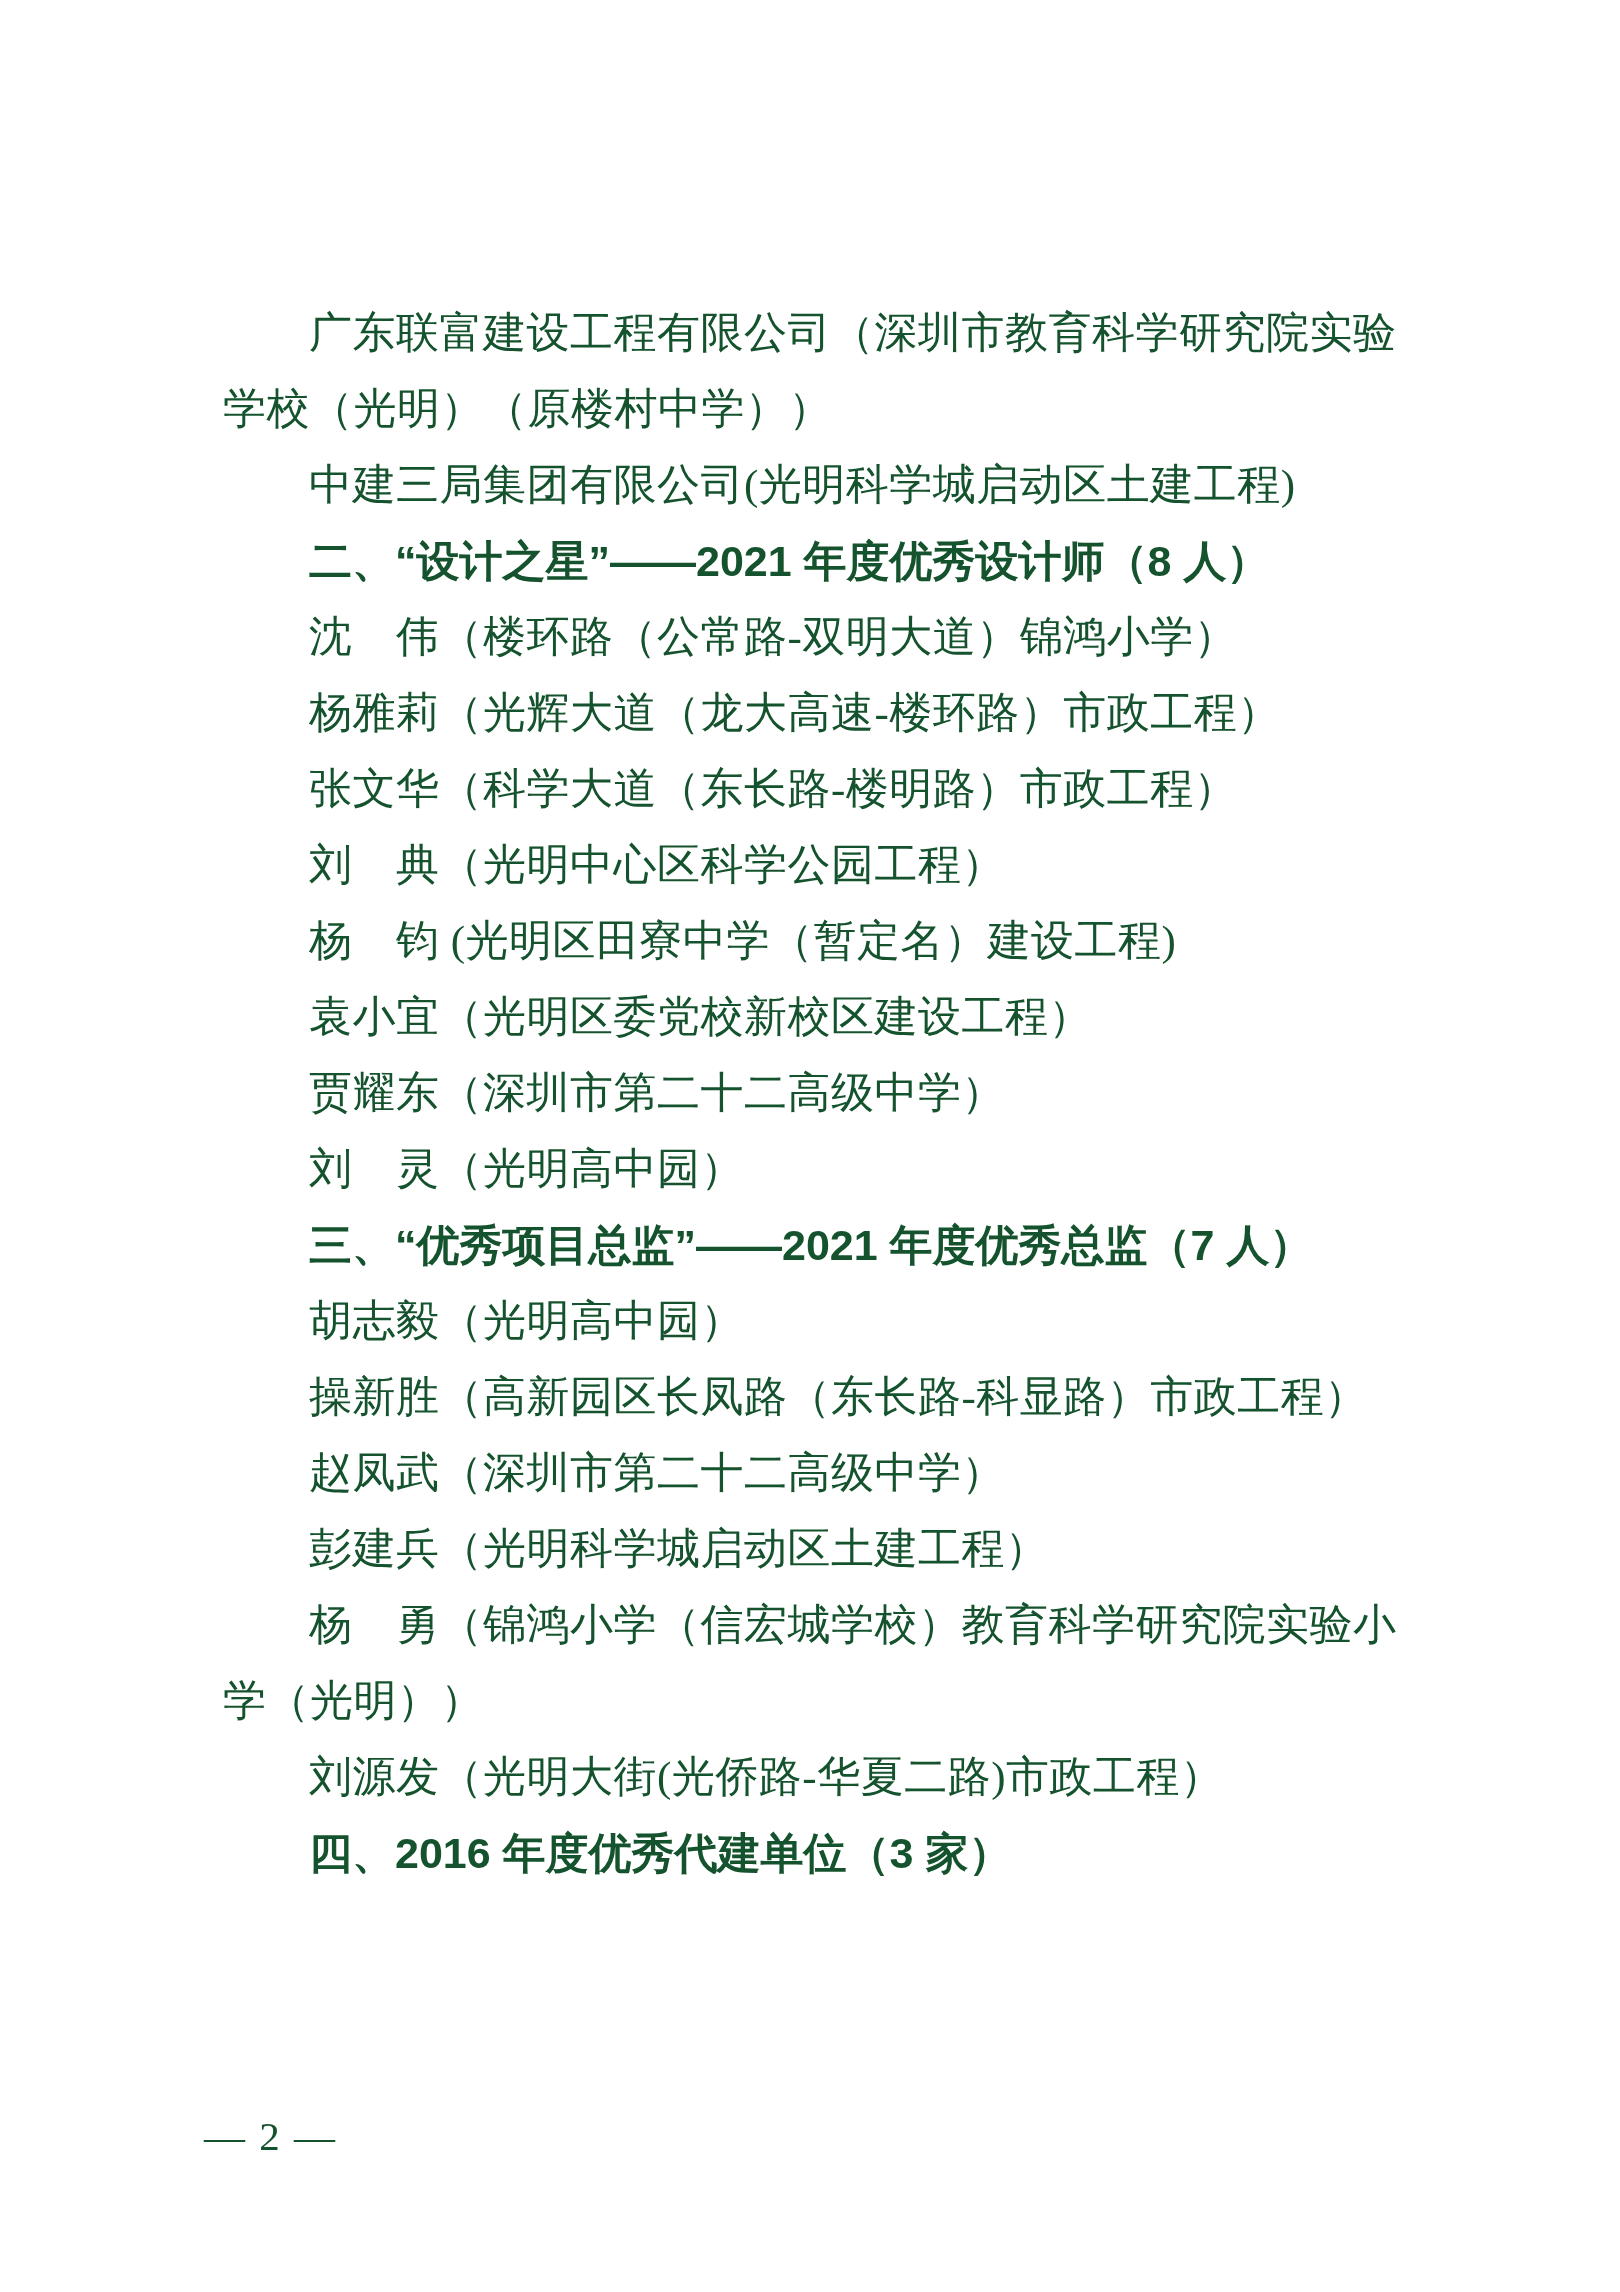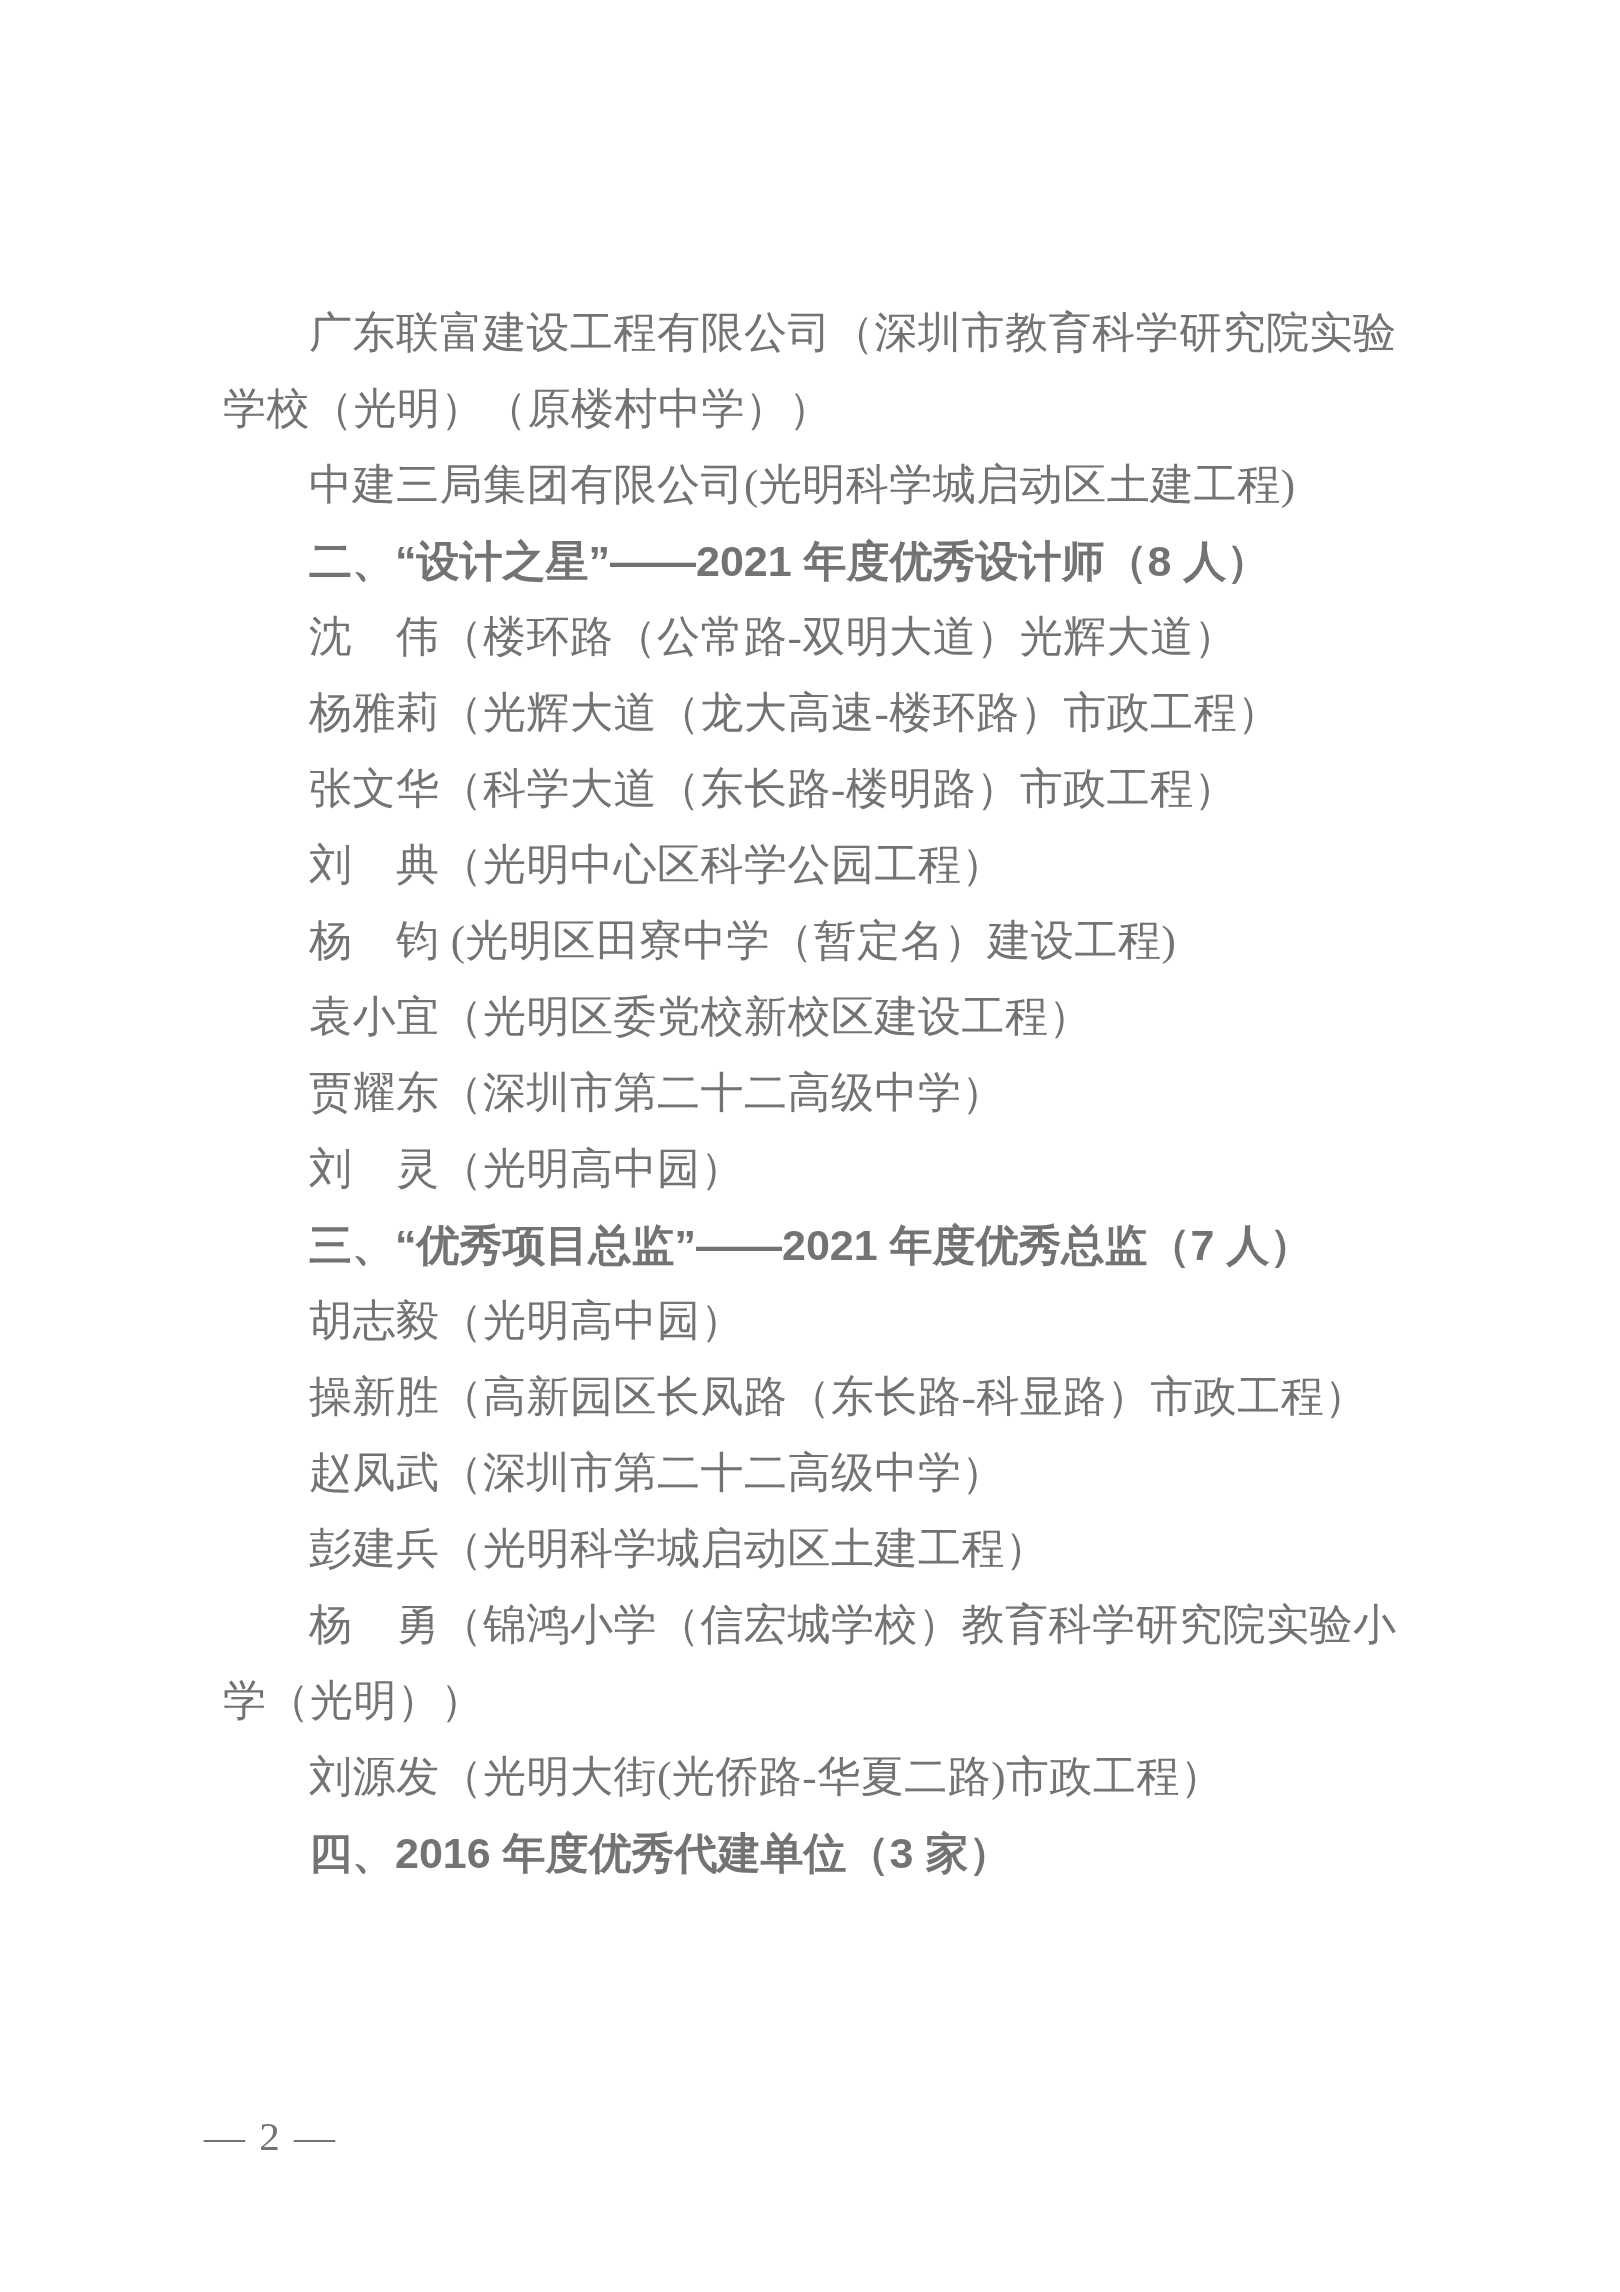--- a/index.html
+++ b/index.html
@@ -7,21 +7,21 @@
     padding: 0;
     background: #ffffff;
   }
   .page {
     position: relative;
     width: 1620px;
     height: 2293px;
     background: #ffffff;
     overflow: hidden;
     font-family: "Liberation Serif", "DejaVu Serif", serif;
-    color: #737373;
+    color: #14532d;
   }
   .content {
     position: absolute;
     left: 223px;
     top: 295px;
     width: 1186px;
   }
   .line {
     height: 76px;
     line-height: 76px;
@@ -50,21 +50,21 @@
 </style>
 </head>
 <body>
 
 <div class="page">
   <div class="content">
     <div class="line ind">广东联富建设工程有限公司（深圳市教育科学研究院实验</div>
     <div class="line">学校（光明）（原楼村中学））</div>
     <div class="line ind">中建三局集团有限公司(光明科学城启动区土建工程)</div>
     <div class="line ind heading">二、“设计之星”——2021 年度优秀设计师（8 人）</div>
-    <div class="line ind">沈　伟（楼环路（公常路-双明大道）光辉大道）</div>
+    <div class="line ind">沈　伟（楼环路（公常路-双明大道）锦鸿小学）</div>
     <div class="line ind">杨雅莉（光辉大道（龙大高速-楼环路）市政工程）</div>
     <div class="line ind">张文华（科学大道（东长路-楼明路）市政工程）</div>
     <div class="line ind">刘　典（光明中心区科学公园工程）</div>
     <div class="line ind">杨　钧 (光明区田寮中学（暂定名）建设工程)</div>
     <div class="line ind">袁小宜（光明区委党校新校区建设工程）</div>
     <div class="line ind">贾耀东（深圳市第二十二高级中学）</div>
     <div class="line ind">刘　灵（光明高中园）</div>
     <div class="line ind heading">三、“优秀项目总监”——2021 年度优秀总监（7 人）</div>
     <div class="line ind">胡志毅（光明高中园）</div>
     <div class="line ind">操新胜（高新园区长凤路（东长路-科显路）市政工程）</div>

